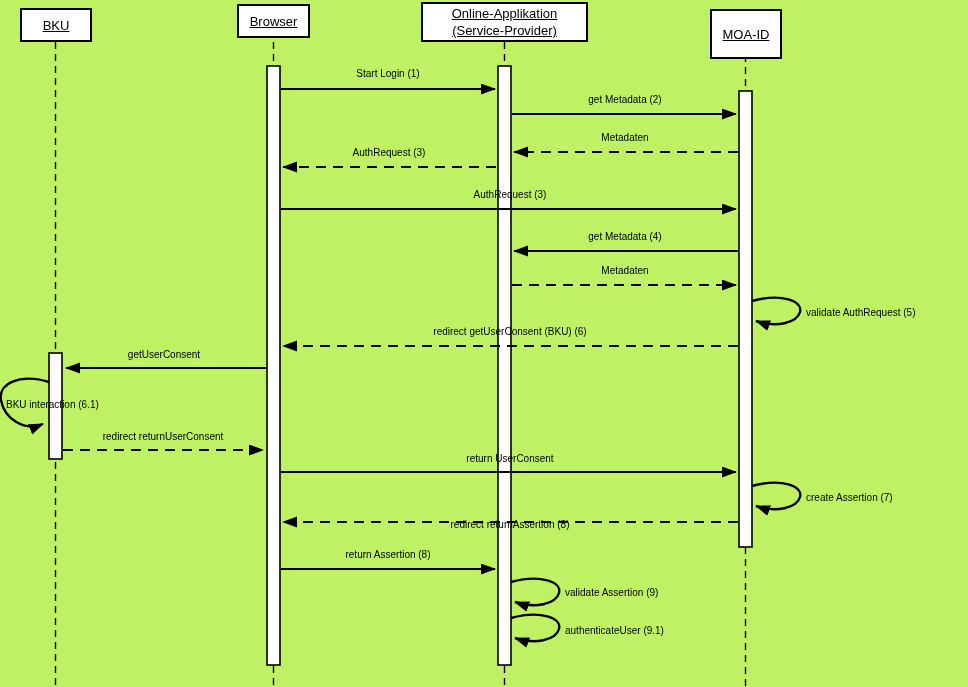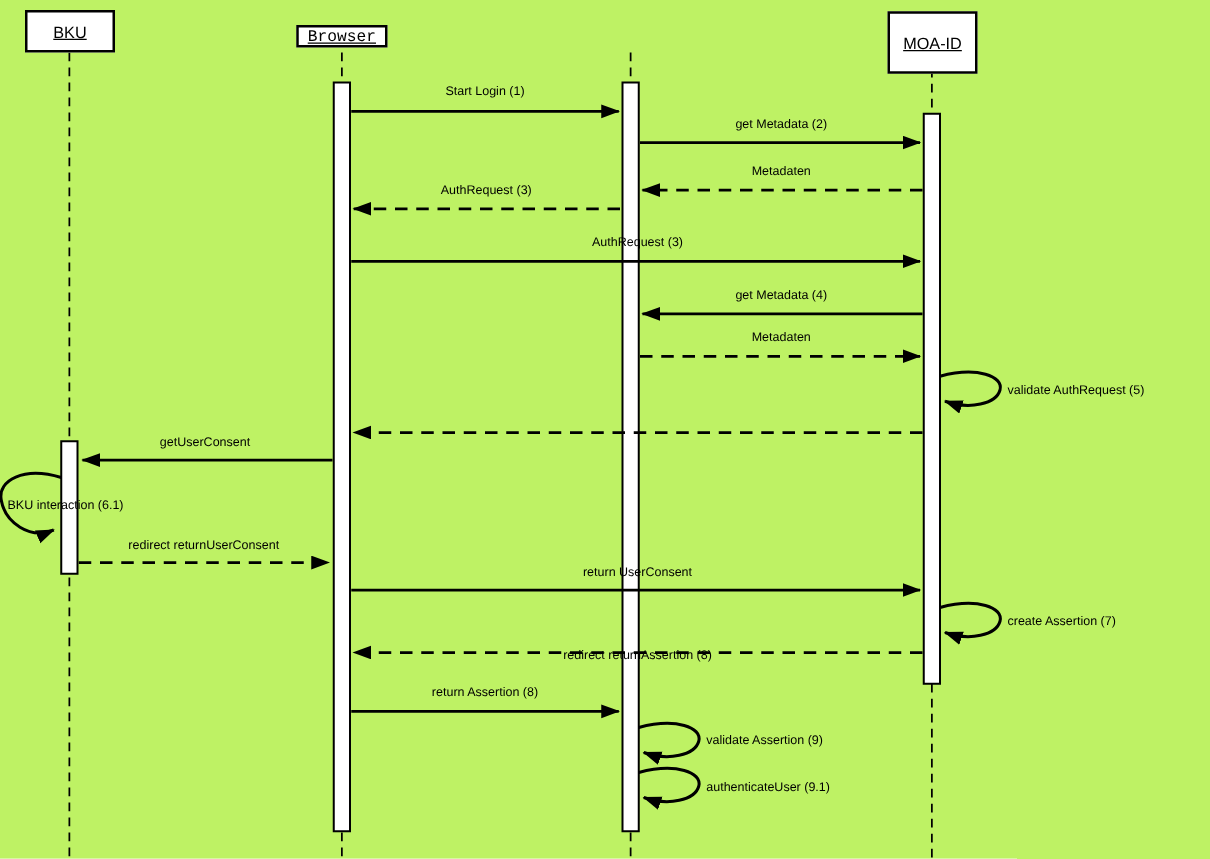--- a/index.html
+++ b/index.html
@@ -85,35 +85,39 @@
       <path d="M 752,486 C 782,478 803,486 800,497 C 797,508 776,513 756,506" marker-end="url(#arrow)"></path>
       <path d="M 511,582 C 541,574 562,582 559,593 C 556,604 535,609 515,602" marker-end="url(#arrow)"></path>
       <path d="M 511,618 C 541,610 562,618 559,629 C 556,640 535,645 515,638" marker-end="url(#arrow)"></path>
       <path d="M 49,382 C 19,373 -2,384 1,400 C 4,418 24,432 43,424" marker-end="url(#arrow)"></path>
     </g>
   </svg>
 
   <div class="actor-box" style="left:20px;  top:8px; width:72px;  height:34px;">
     <span>BKU</span>
   </div>
-  <div class="actor-box" style="left:237px; top:20px; width:73px;  height:18px;font-family:Liberation Mono, monospace;">
+  <div class="actor-box" style="left:237px; top:4px; width:73px;  height:34px;">
     <span>Browser</span>
+  </div>
+  <div class="actor-box" style="left:421px; top:2px; width:167px; height:40px;">
+    <span>Online-Applikation (Service-Provider)</span>
   </div>
   <div class="actor-box" style="left:710px; top:9px; width:72px;  height:50px;">
     <span>MOA-ID</span>
   </div>
 
   <div class="msg-label centered" style="left:388px; top:67px;">Start Login (1)</div>
   <div class="msg-label centered" style="left:625px; top:93px;">get Metadata (2)</div>
   <div class="msg-label centered" style="left:625px; top:131px;">Metadaten</div>
   <div class="msg-label centered" style="left:389px; top:146px;">AuthRequest (3)</div>
   <div class="msg-label centered" style="left:510px; top:188px;">AuthRequest (3)</div>
   <div class="msg-label centered" style="left:625px; top:230px;">get Metadata (4)</div>
   <div class="msg-label centered" style="left:625px; top:264px;">Metadaten</div>
   <div class="msg-label" style="left:806px; top:306px;">validate AuthRequest (5)</div>
+  <div class="msg-label centered" style="left:510px; top:325px;">redirect getUserConsent (BKU) (6)</div>
   <div class="msg-label centered" style="left:164px; top:348px;">getUserConsent</div>
   <div class="msg-label" style="left:6px;   top:398px;">BKU interaction (6.1)</div>
   <div class="msg-label centered" style="left:163px; top:430px;">redirect returnUserConsent</div>
   <div class="msg-label centered" style="left:510px; top:452px;">return UserConsent</div>
   <div class="msg-label" style="left:806px; top:491px;">create Assertion (7)</div>
   <div class="msg-label centered" style="left:510px; top:518px;">redirect returnAssertion (8)</div>
   <div class="msg-label centered" style="left:388px; top:548px;">return Assertion (8)</div>
   <div class="msg-label" style="left:565px; top:586px;">validate Assertion (9)</div>
   <div class="msg-label" style="left:565px; top:624px;">authenticateUser (9.1)</div>
 

